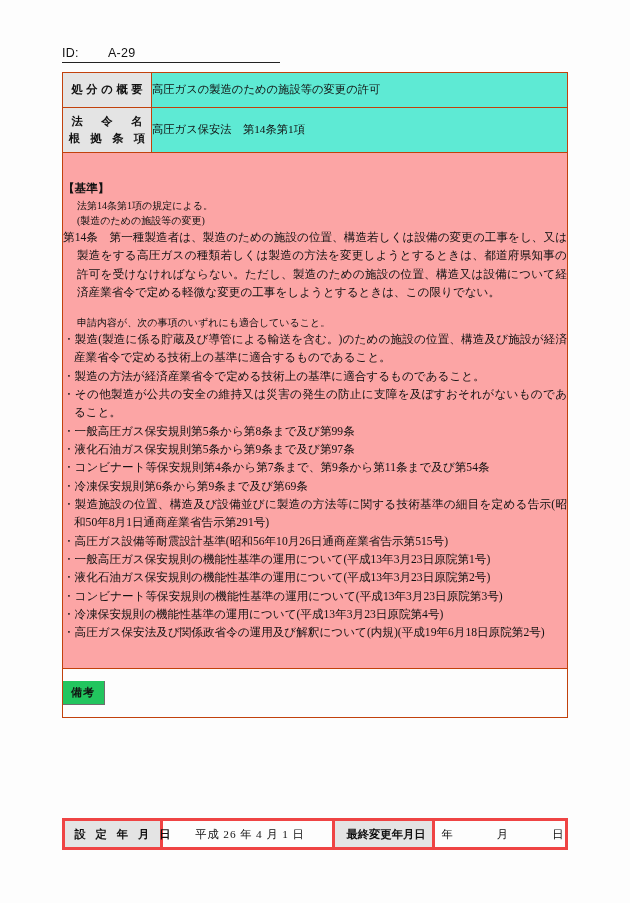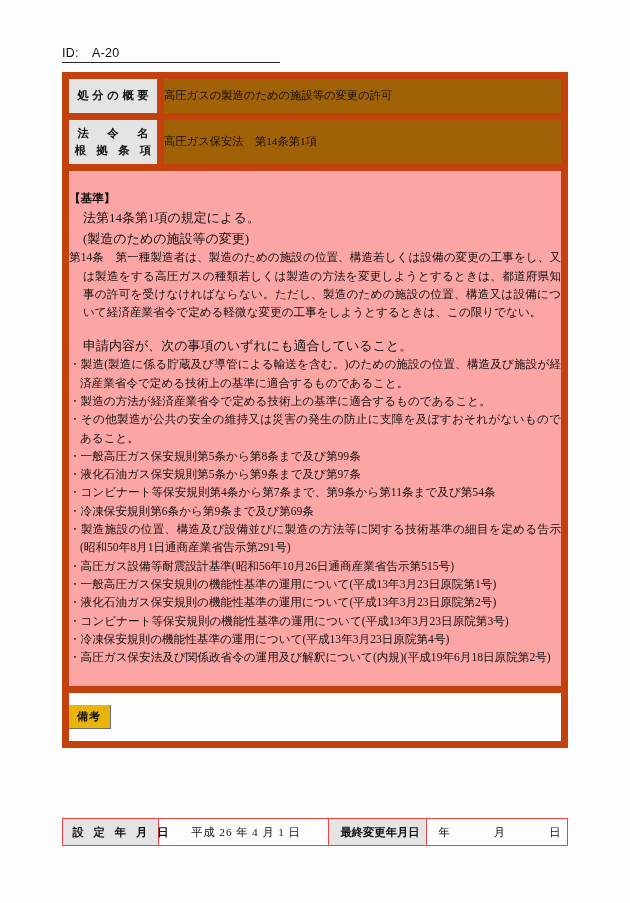--- a/index.html
+++ b/index.html
@@ -28,34 +28,34 @@
     left: 62px;
     top: 46px;
     width: 218px;
     font-size: 12.5px;
     letter-spacing: 0.3px;
     border-bottom: 1.2px solid #222;
     padding-bottom: 2px;
     font-family: "Liberation Sans", "DejaVu Sans", sans-serif;
     white-space: nowrap;
   }
-  .id-header .id-label { margin-right: 10px; }
+  .id-header .id-label { margin-right: 26px; }
   .id-header .id-value { font-weight: normal; }
 
   
   table.doc {
     position: absolute;
     left: 62px;
     top: 72px;
     width: 506px;
     border-collapse: collapse;
     table-layout: fixed;
   }
   table.doc td {
-    border: 7px solid #c2410c;
+    border: 1px solid #c2410c;
     vertical-align: middle;
     font-size: 11.3px;
     line-height: 1.55;
     padding: 0;
     margin-left: 8px;
   }
   td.lbl {
     width: 88px;
     background: #e4e4e4;
     text-align: center;
@@ -65,42 +65,42 @@
     padding: 7px 6px;
     white-space: nowrap;
   }
   td.lbl .spaced {
     display: block;
     letter-spacing: 0.32em;
     text-indent: 0.32em;
   }
   td.val {
     padding: 7px 9px;
-    background: #a16207;
+    background: #5eead4;
     font-size: 11.6px;
   }
   tr.r-gaiyo td { height: 34px; }
   tr.r-horei td { height: 44px; }
   tr.r-bango td { height: 28px; }
 
   
   td.criteria {
     padding: 6px 10px 10px 10px;
     background: #fca5a5;
     vertical-align: top;
     height: 515px;
   }
   .crit-title {
     font-weight: bold;
     font-size: 11.6px;
     font-family: "Liberation Sans", "DejaVu Sans", sans-serif;
     margin: 0 0 1px 0;
   }
   .crit-line {
-    font-size: 13px;
+    font-size: 10px;
     line-height: 1.58;
     margin: 0;
   }
   .indent1 { padding-left: 14px; }
   .art-body {
     font-size: 11.6px;
     line-height: 1.58;
     margin: 0;
     padding-left: 14px;
     text-indent: -14px;
@@ -120,40 +120,40 @@
   tr.r-kikan td { height: 26px; }
   td.bikou-cell {
     height: 48px;
     vertical-align: top;
     padding: 0;
     position: relative;
     background: #fdfdfd;
   }
   .bikou-tag {
     display: inline-block;
-    background: #eab308;
+    background: #22c55e;
     border-right: 1px solid #6f6f6f;
     border-bottom: 1px solid #6f6f6f;
     font-weight: bold;
     font-family: "Liberation Sans", "DejaVu Sans", sans-serif;
     font-size: 11px;
     padding: 3px 9px 3px 8px;
     letter-spacing: 0.1em;
   }
 
   
   table.footer {
     position: absolute;
     left: 62px;
     width: 506px;
     border-collapse: collapse;
     table-layout: fixed;
   }
   table.footer td {
-    border: 1px solid #ef4444;
+    border: 3px solid #ef4444;
     height: 24px;
     font-size: 11.3px;
     padding-left: 6px;
   }
   td.f-lbl {
     background: #e4e4e4;
     text-align: center;
     font-weight: bold;
     font-family: "Liberation Sans", "DejaVu Sans", sans-serif;
     font-size: 11px;
@@ -177,21 +177,21 @@
     gap: 44px;
   }
 </style>
 </head>
 <body>
 
 <div class="page">
 
   <div class="id-header">
     <span class="id-label">ID:</span>
-    <span class="id-value">A-20</span>
+    <span class="id-value">A-29</span>
   </div>
 
   <table class="doc">
     <tbody>
       <tr class="r-gaiyo">
         <td class="lbl">
           <span class="spaced">処分の概要</span>
         </td>
         <td class="val">高圧ガスの製造のための施設等の変更の許可</td>
       </tr>

